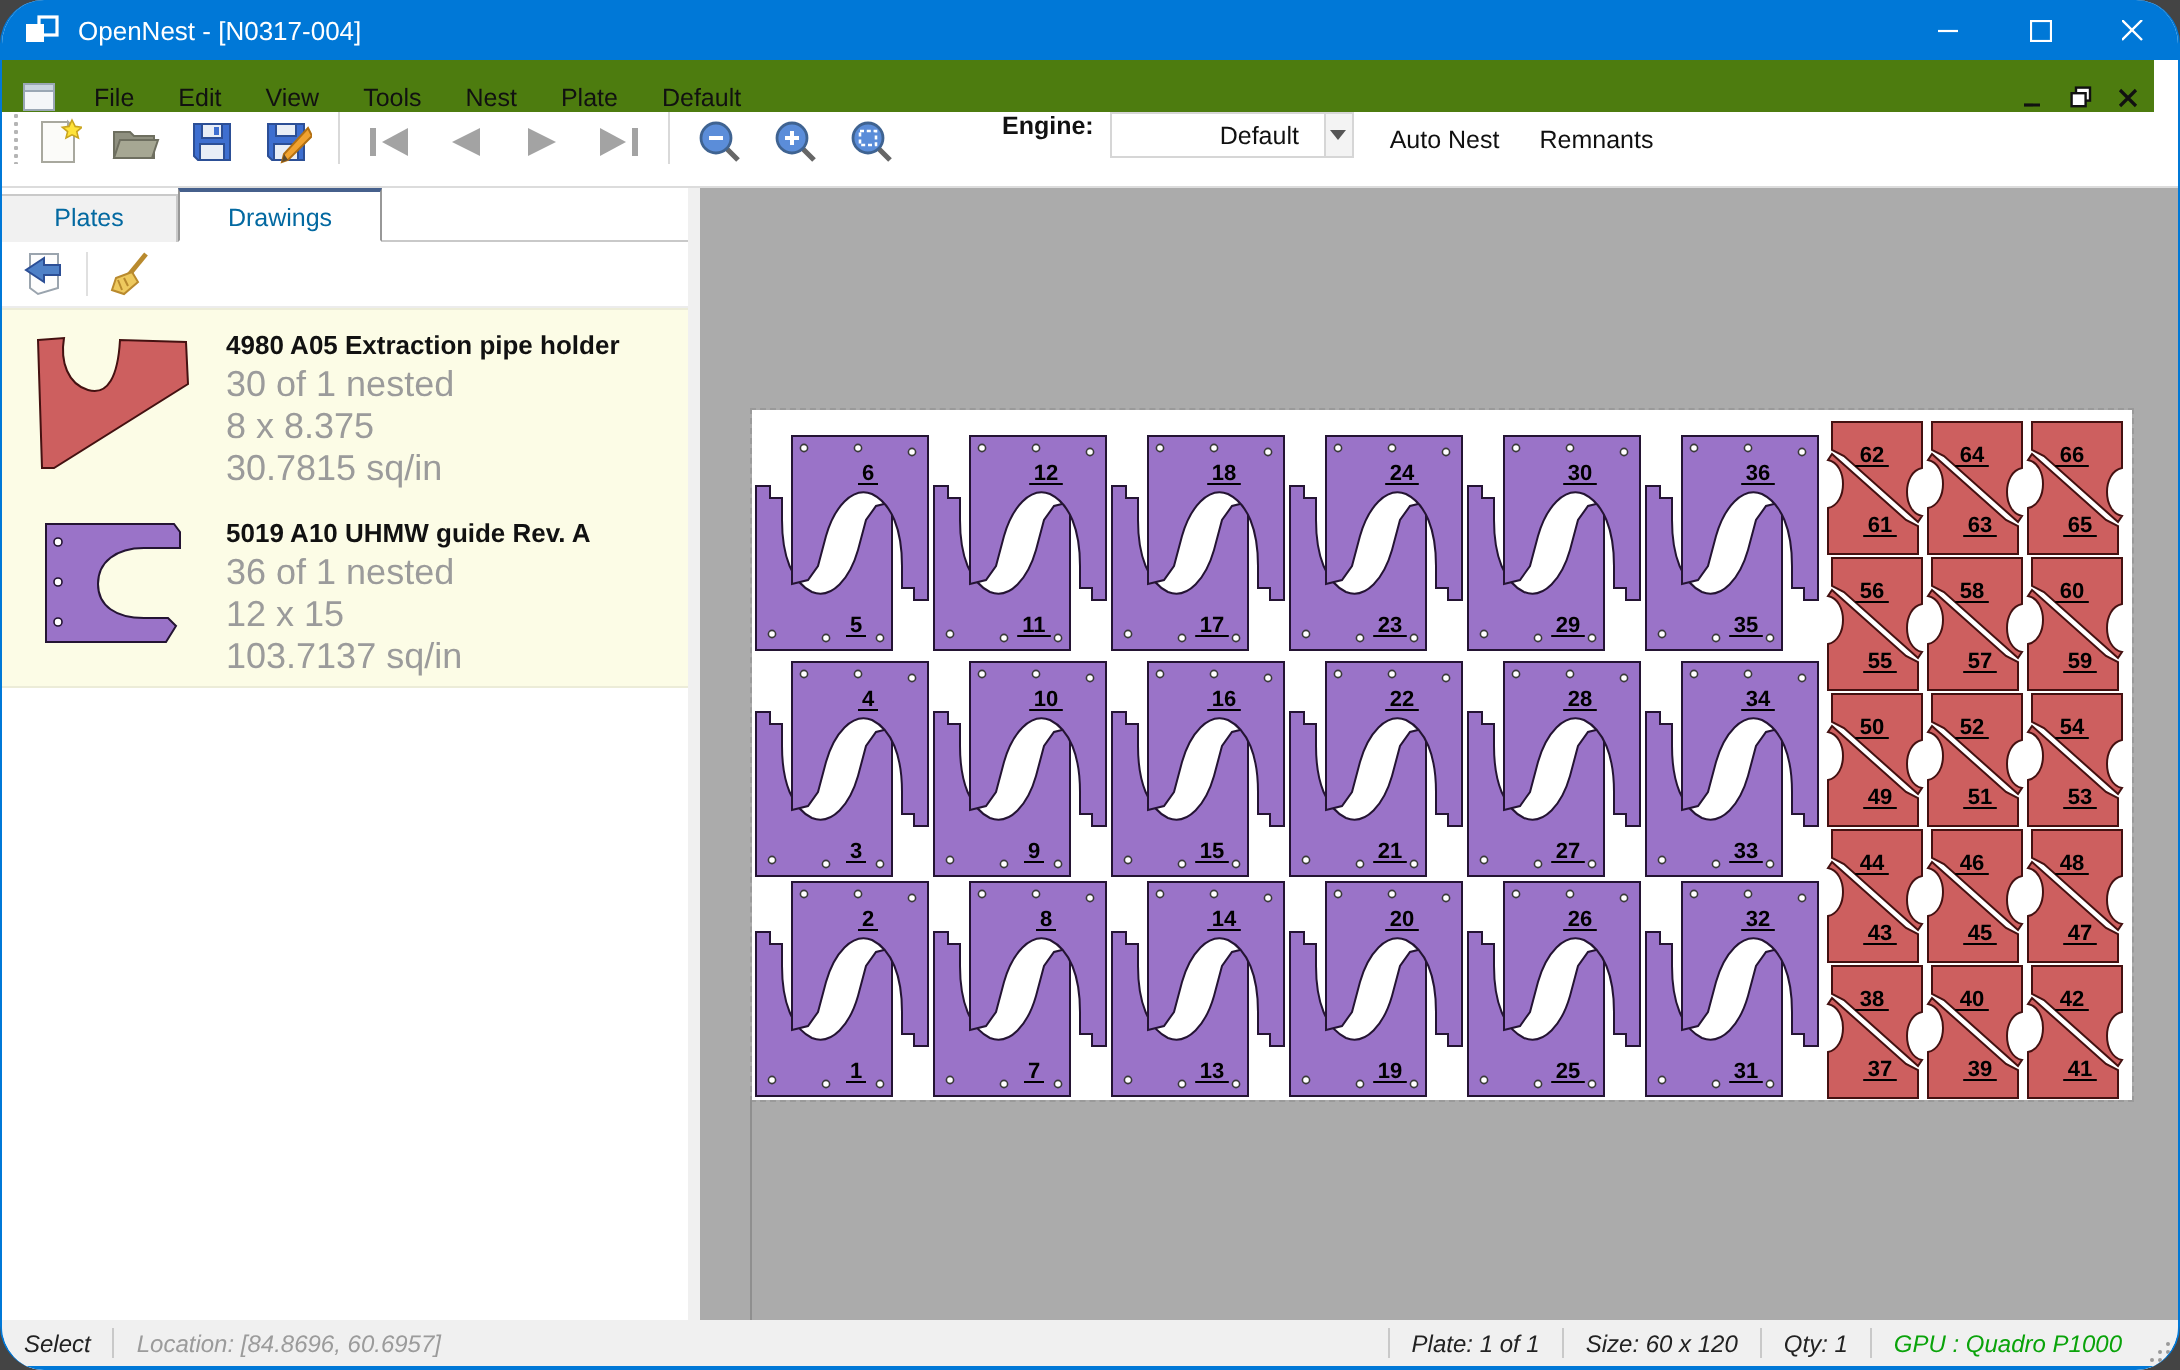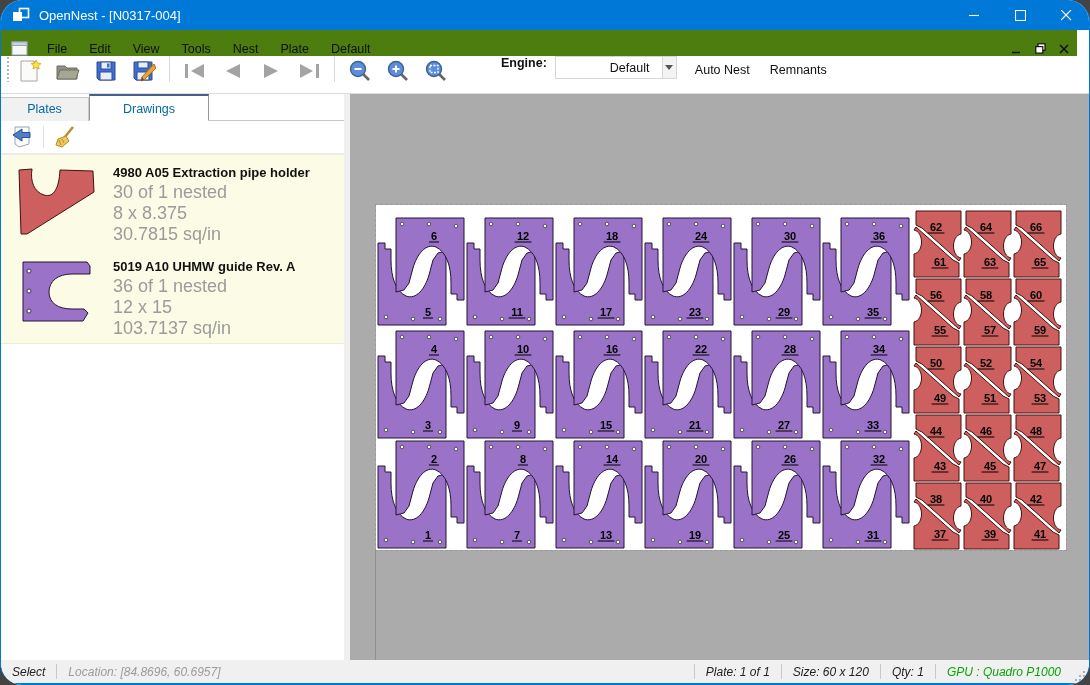--- a/index.html
+++ b/index.html
@@ -30,21 +30,21 @@
   .engine-label { font-weight:bold; margin:0 8px 0 46px; color:#111; }
   .combo { width:122px; height:23px; border:1px solid #d6d6d6; background:#fff; display:flex; align-items:center;padding-left:48px; }
   .combo .val { flex:1; padding-left:6px; color:#111; }
   .combo .arrow-box { width:14px; height:21px; background:#f3f3f3; border-left:1px solid #d6d6d6; display:flex; align-items:center; justify-content:center; }
   .flatbtn { padding:0 10px; height:28px; line-height:28px; color:#111; border-radius:2px; }
   
   .sidebar { position:absolute; left:0; top:94px; width:343px; bottom:25px; background:#fff; overflow:hidden; }
   .tabstrip { height:27px; display:flex; border-bottom:1px solid #c9c9c9; background:#fff; }
   .tab { height:27px; line-height:26px; text-align:center; color:#0369a1; }
   .tab.inactive { width:88px; background:#f1f1f1; border:1px solid #c9c9c9; border-left:none; border-bottom:none; margin-top:3px; height:24px; line-height:23px; }
-  .tab.active { width:120px; background:#fff; border:1px solid #989898; border-top:2px solid #46608c; border-bottom:1px solid #fff; margin-bottom:-1px; font-weight:normal; }
+  .tab.active { width:102px; background:#fff; border:1px solid #989898; border-top:2px solid #46608c; border-bottom:1px solid #fff; margin-bottom:-1px; font-weight:normal; }
   .iconrow { height:33px; display:flex; align-items:center; border-bottom:1px solid #ececec; }
   .sbtn { width:28px; height:27px; margin-left:7px; display:flex; align-items:center; justify-content:center; border:1px solid transparent; border-radius:2px; }
   .ssep { width:1px; height:22px; background:#e0e0e0; margin-left:7px; }
   .dlist { background:#fcfce6; border-top:1px solid #ececd8; border-bottom:1px solid #ececd8; }
   .ditem { display:flex; padding:8px 0 6px 0; }
   .ditem .thumbbox { width:112px; display:flex; justify-content:center; align-items:flex-start; padding-top:4px; }
   .ditem .dtext { flex:1; }
   .dtitle { font-weight:bold; font-size:13px; color:#111; margin-top:2px; }
   .ddetail { color:#9b9b9b; font-size:18px; margin-top:4px; line-height:17px; }
   

